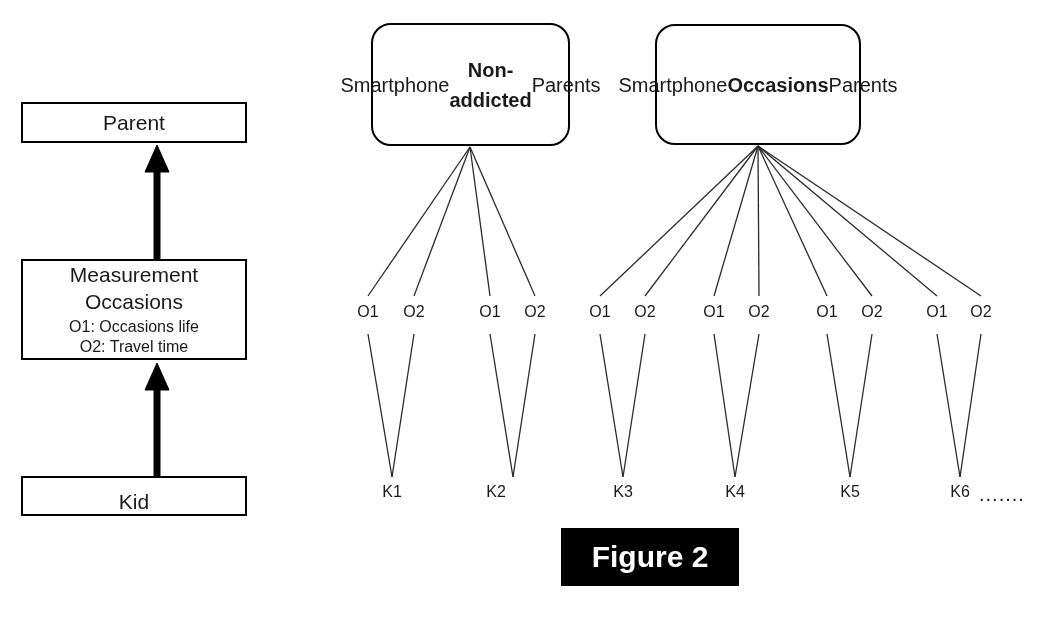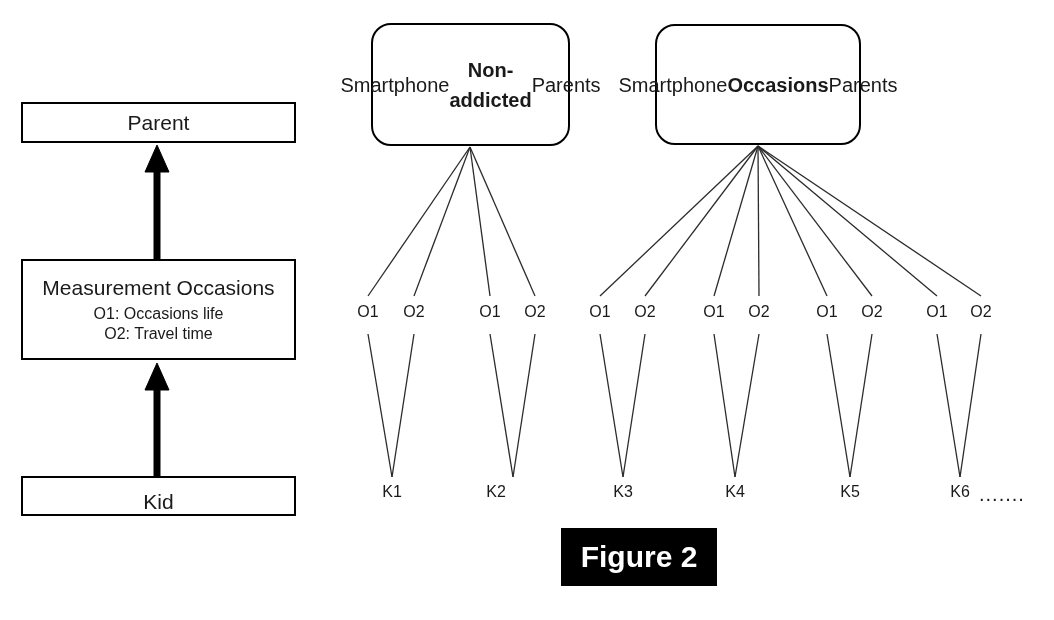--- a/index.html
+++ b/index.html
@@ -17,21 +17,21 @@
   svg.lines {
     position: absolute;
     left: 0; top: 0;
     width: 1054px; height: 620px;
   }
 
   
   .flow-box {
     position: absolute;
     left: 21px;
-    width: 275px;
+    width: 226px;
     border: 2px solid #000000;
     background: #ffffff;
     display: flex;
     align-items: center;
     justify-content: center;
     text-align: center;
   }
   .parent-box { top: 102px; height: 41px; font-size: 21px; }
   .kid-box    { top: 476px; height: 40px; font-size: 21px; align-items: flex-end; }
   .measure-box {
@@ -74,21 +74,21 @@
     left: 979px; top: 483px;
     font-size: 20px;
     letter-spacing: 1px;
     white-space: nowrap;
   }
 
   
   .figure-caption {
     position: absolute;
     left: 561px; top: 528px;
-    width: 156px; height: 58px;
+    width: 178px; height: 58px;
     background: #000000;
     color: #ffffff;
     font-size: 30px;
     font-weight: bold;
     display: flex;
     align-items: center;
     justify-content: center;
   }
 </style>
 </head>

